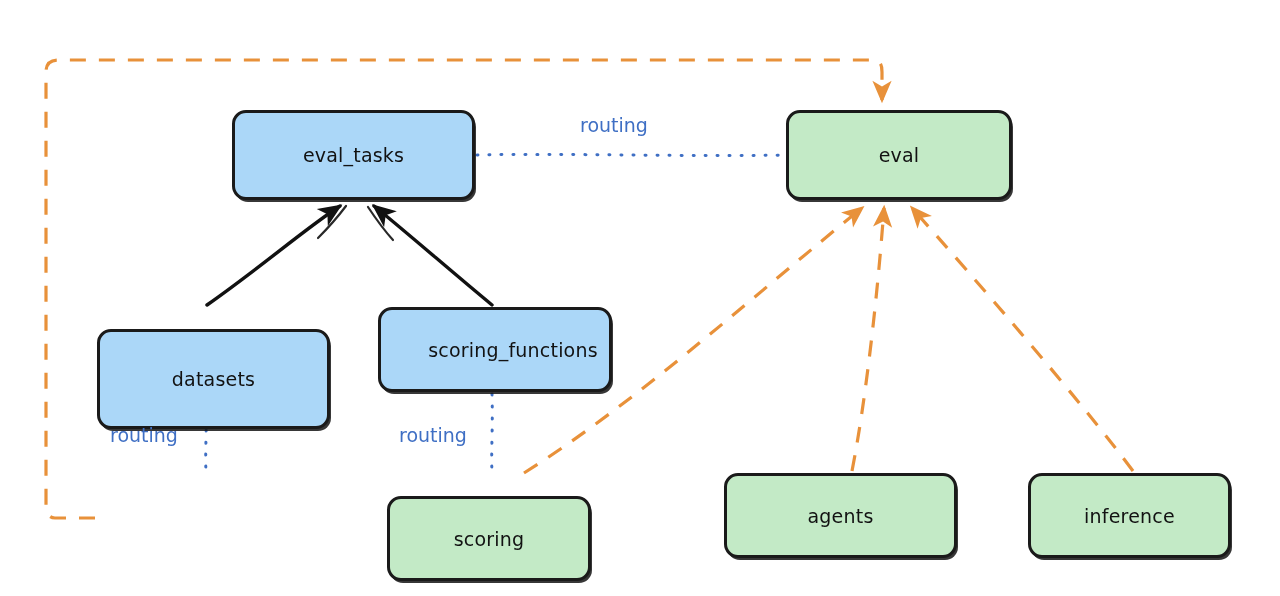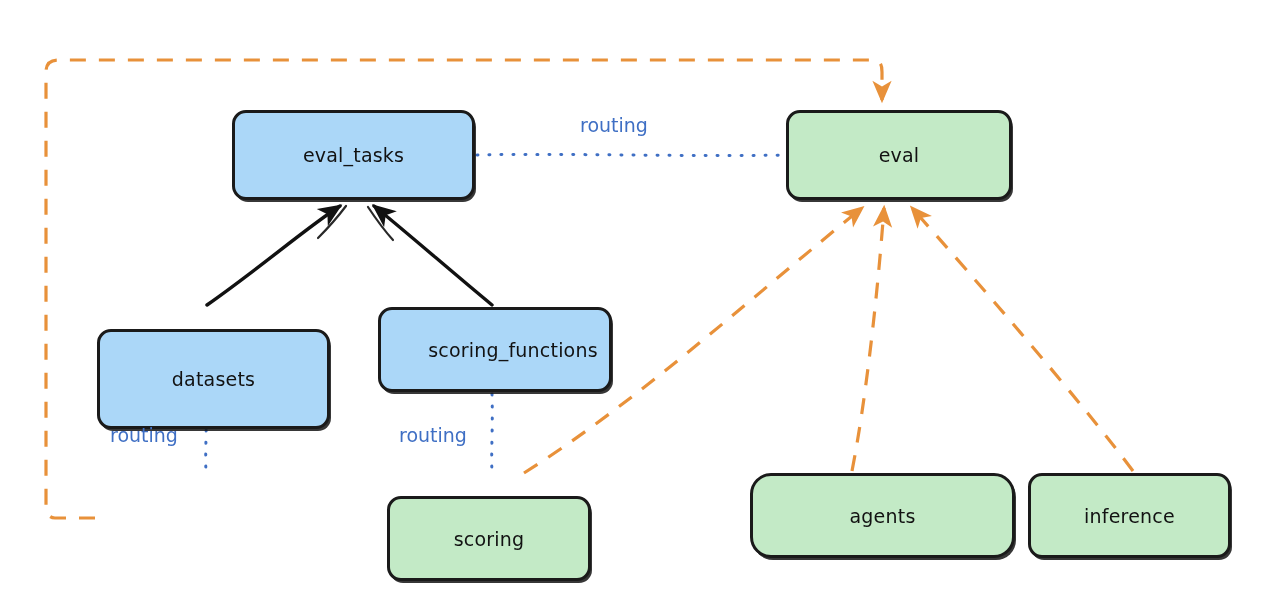--- a/index.html
+++ b/index.html
@@ -119,21 +119,21 @@
 
   <div class="node blue" style="left:378px; top:307px; width:234px; height:85px;padding-left:36px;">
     <span>scoring_functions</span>
   </div>
 
 
   <div class="node green" style="left:387px; top:496px; width:204px; height:85px;">
     <span>scoring</span>
   </div>
 
-  <div class="node green" style="left:750px; top:473px; width:265px; height:85px;border-radius:21px;">
+  <div class="node green" style="left:724px; top:473px; width:233px; height:85px;">
     <span>agents</span>
   </div>
 
   <div class="node green" style="left:1028px; top:473px; width:203px; height:85px;">
     <span>inference</span>
   </div>
 
   <span class="edge-label" style="left:580px; top:114px;">routing</span>
   <span class="edge-label" style="left:110px; top:424px;">routing</span>
   <span class="edge-label" style="left:399px; top:424px;">routing</span>

